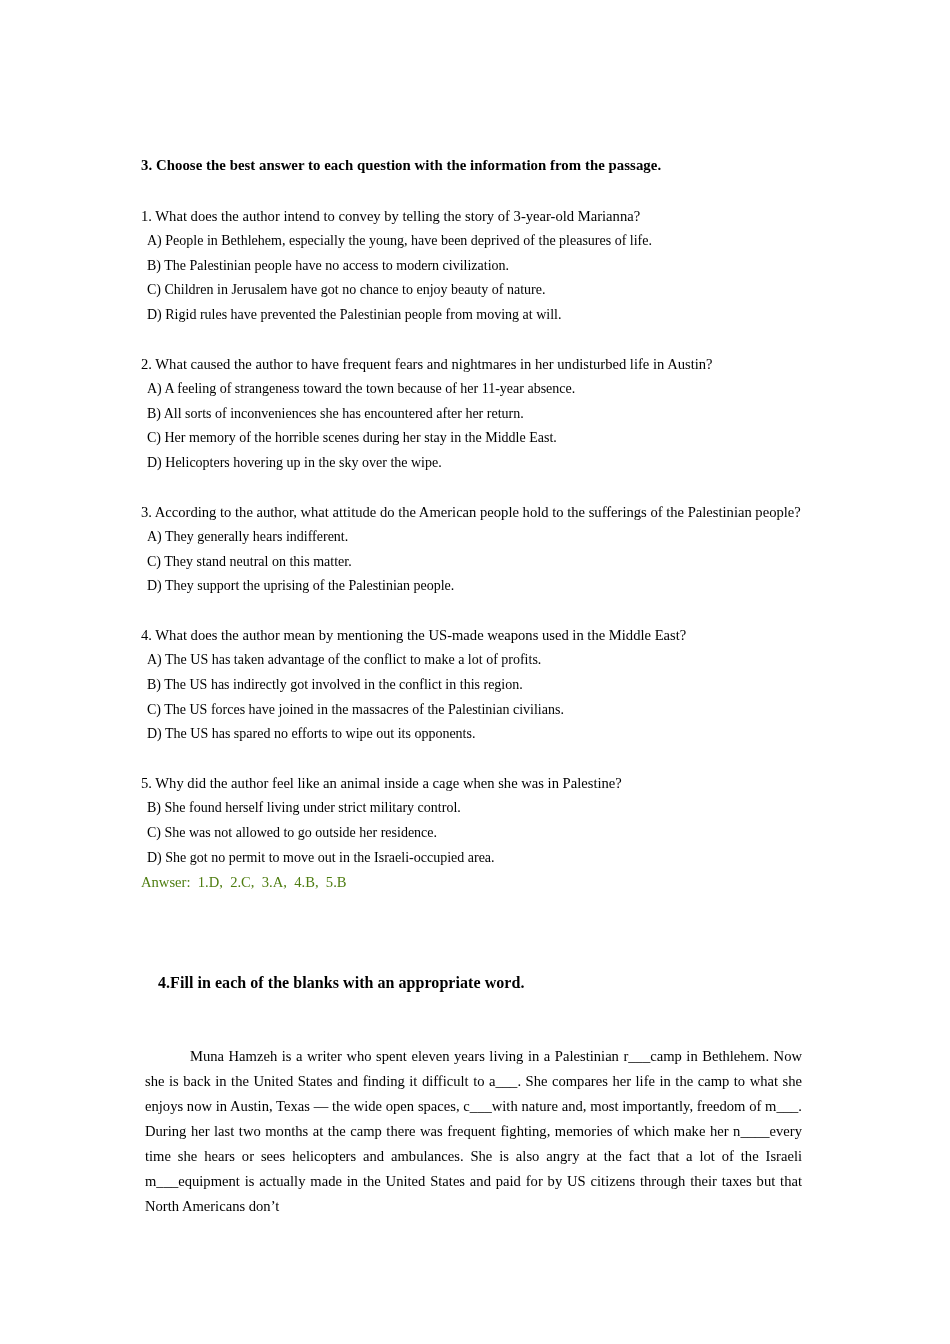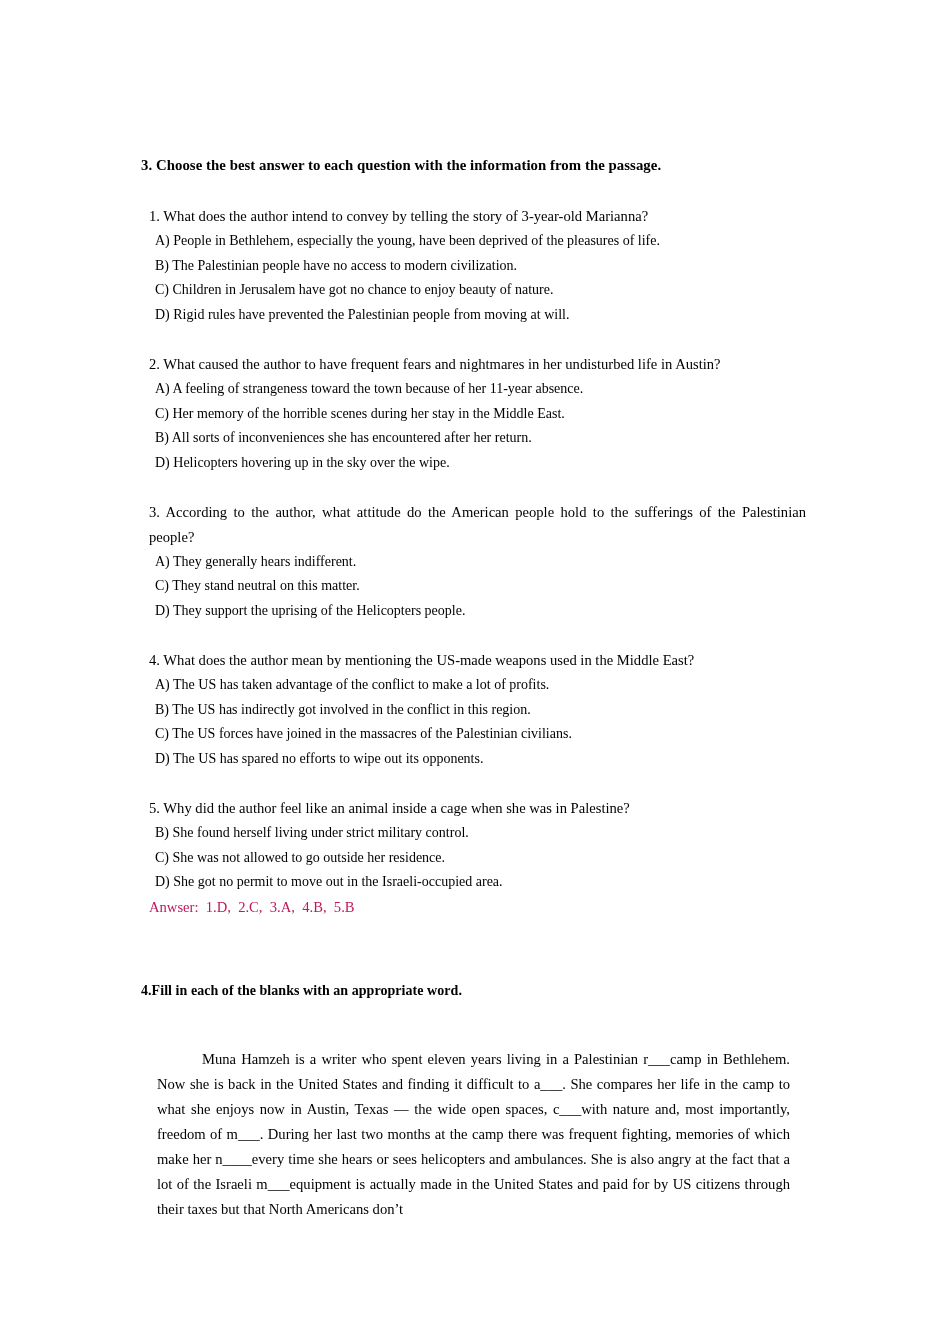--- a/index.html
+++ b/index.html
@@ -25,21 +25,21 @@
     font-size: 14.8px;
     font-weight: bold;
     line-height: 21px;
     margin: 0;
     letter-spacing: 0.05px;
   }
   .heading-gap {
     height: 28px;
   }
   .qblock {
-    margin: 0 0 24px 8px;
+    margin: 0 0 24px 0;
   }
   .qblock:last-of-type {
     margin-bottom: 0;
   }
   .qstem {
     font-size: 14.6px;
     line-height: 24.8px;
     margin: 0;
     text-align: justify;
     text-justify: inter-word;
@@ -55,36 +55,36 @@
     white-space: nowrap;
   }
   .answer-line {
     font-size: 14.6px;
     line-height: 24.8px;
     margin: 0;
     color: #3333cc;
     white-space: pre;
   }
   .sec4-heading {
-    font-size: 14px;
+    font-size: 16px;
     font-weight: bold;
     line-height: 21px;
-    margin: 0;
+    margin: 17px;
     letter-spacing: 0.05px;
   }
   .gap-before-sec4 {
     height: 36px;
   }
   .gap-after-sec4 {
     height: 30px;
   }
   .para {
     font-size: 14.6px;
     line-height: 25px;
-    margin: 16px;
+    margin: 4px;
     text-align: justify;
     text-justify: inter-word;
     text-indent: 45px;
     hyphens: none;
   }
 </style>
 </head>
 <body>
 
 <div class="page">
@@ -97,46 +97,46 @@
     <p class="qstem single">1. What does the author intend to convey by telling the story of 3-year-old Marianna?</p>
     <p class="opt">A) People in Bethlehem, especially the young, have been deprived of the pleasures of life.</p>
     <p class="opt">B) The Palestinian people have no access to modern civilization.</p>
     <p class="opt">C) Children in Jerusalem have got no chance to enjoy beauty of nature.</p>
     <p class="opt">D) Rigid rules have prevented the Palestinian people from moving at will.</p>
   </div>
 
   <div class="qblock">
     <p class="qstem single">2. What caused the author to have frequent fears and nightmares in her undisturbed life in Austin?</p>
     <p class="opt">A) A feeling of strangeness toward the town because of her 11-year absence.</p>
+    <p class="opt">B) All sorts of inconveniences she has encountered after her return.</p>
     <p class="opt">C) Her memory of the horrible scenes during her stay in the Middle East.</p>
-    <p class="opt">B) All sorts of inconveniences she has encountered after her return.</p>
     <p class="opt">D) Helicopters hovering up in the sky over the wipe.</p>
   </div>
 
   <div class="qblock">
     <p class="qstem">3. According to the author, what attitude do the American people hold to the sufferings of the Palestinian people?</p>
     <p class="opt">A) They generally hears indifferent.</p>
     <p class="opt">C) They stand neutral on this matter.</p>
-    <p class="opt">D) They support the uprising of the Helicopters people.</p>
+    <p class="opt">D) They support the uprising of the Palestinian people.</p>
   </div>
 
   <div class="qblock">
     <p class="qstem single">4. What does the author mean by mentioning the US-made weapons used in the Middle East?</p>
     <p class="opt">A) The US has taken advantage of the conflict to make a lot of profits.</p>
     <p class="opt">B) The US has indirectly got involved in the conflict in this region.</p>
     <p class="opt">C) The US forces have joined in the massacres of the Palestinian civilians.</p>
     <p class="opt">D) The US has spared no efforts to wipe out its opponents.</p>
   </div>
 
   <div class="qblock">
     <p class="qstem single">5. Why did the author feel like an animal inside a cage when she was in Palestine?</p>
     <p class="opt">B) She found herself living under strict military control.</p>
     <p class="opt">C) She was not allowed to go outside her residence.</p>
     <p class="opt">D) She got no permit to move out in the Israeli-occupied area.</p>
-    <p class="answer-line" style="color: #be185d;">Anwser:  1.D,  2.C,  3.A,  4.B,  5.B</p>
+    <p class="answer-line" style="color: #4d7c0f;">Anwser:  1.D,  2.C,  3.A,  4.B,  5.B</p>
   </div>
 
   <div class="gap-before-sec4"></div>
 
   <h2 class="sec4-heading">4.Fill in each of the blanks with an appropriate word.</h2>
 
   <div class="gap-after-sec4"></div>
 
   <p class="para">Muna Hamzeh is a writer who spent eleven years living in a Palestinian r___camp in Bethlehem. Now she is back in the United States and finding it difficult to a___. She compares her life in the camp to what she enjoys now in Austin, Texas — the wide open spaces, c___with nature and, most importantly, freedom of m___. During her last two months at the camp there was frequent fighting, memories of which make her n____every time she hears or sees helicopters and ambulances. She is also angry at the fact that a lot of the Israeli m___equipment is actually made in the United States and paid for by US citizens through their taxes but that North Americans don’t</p>
 

